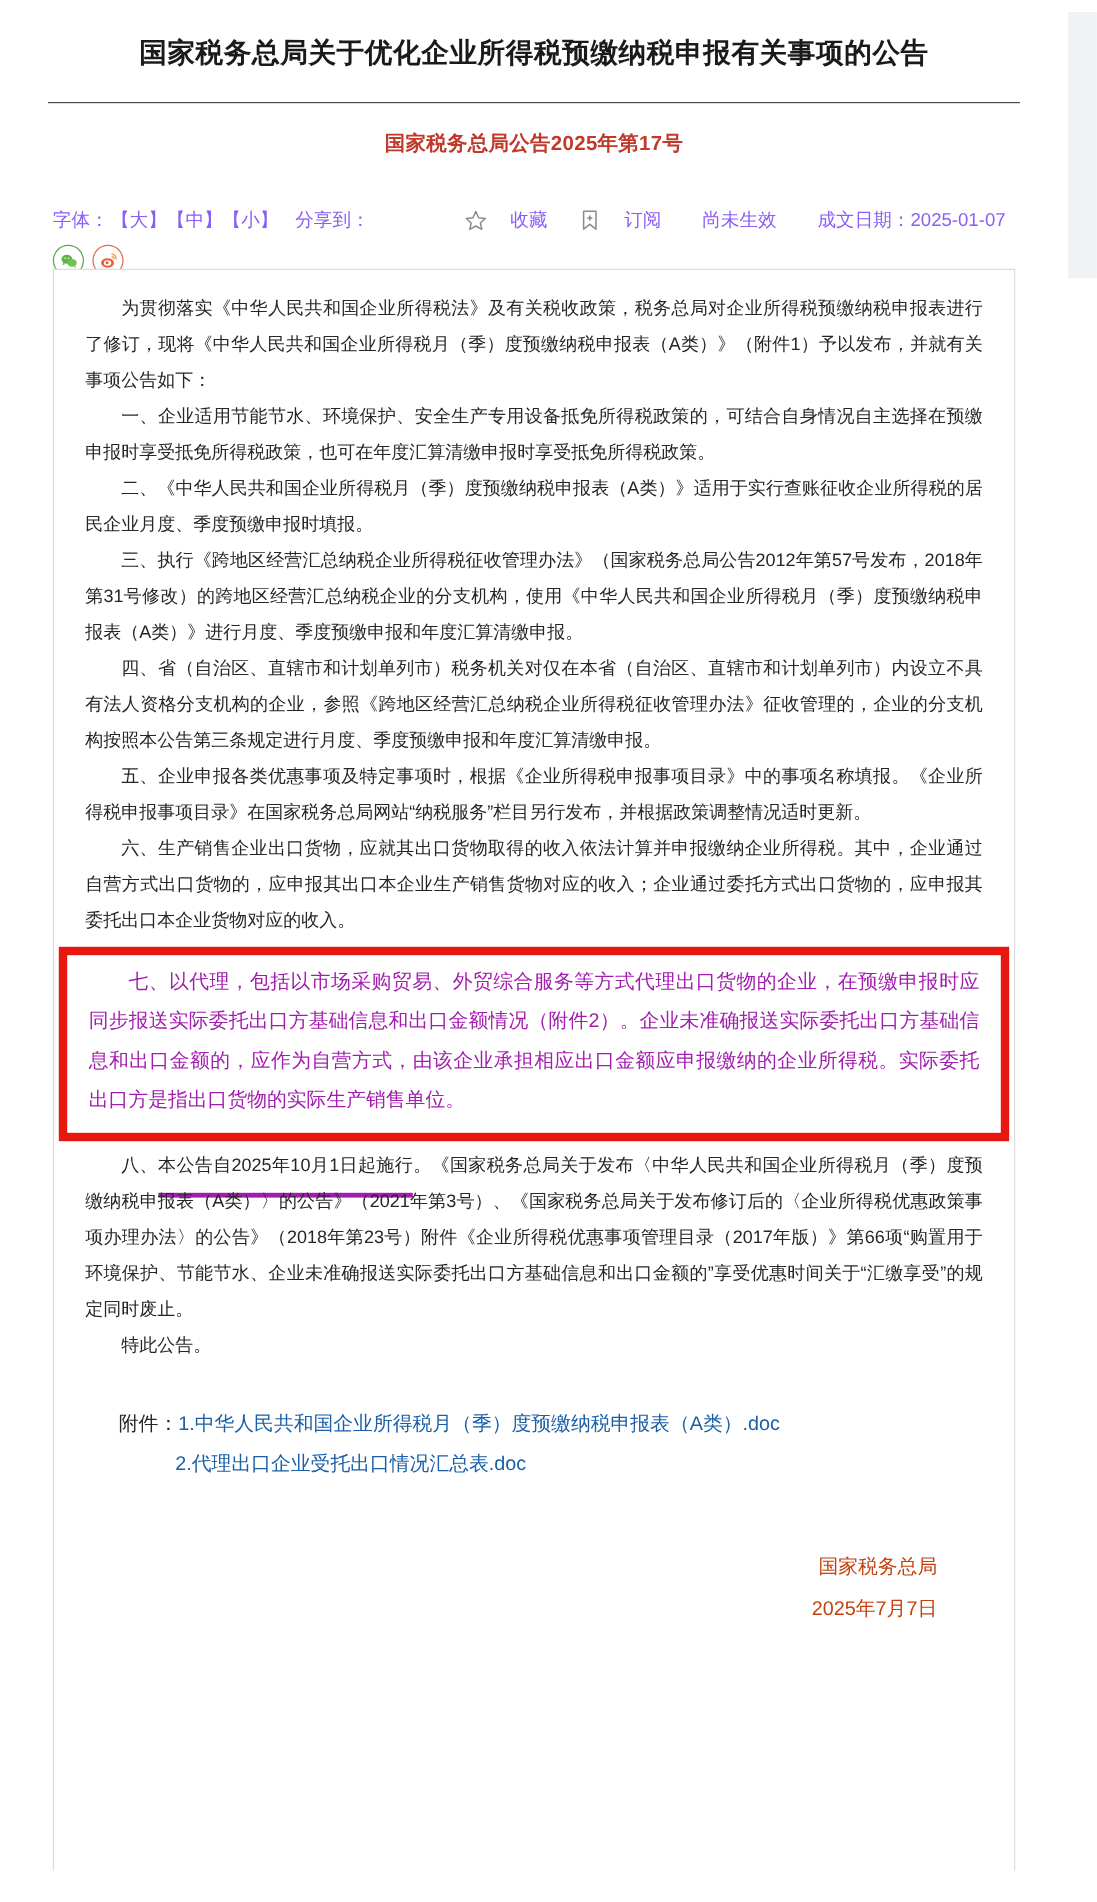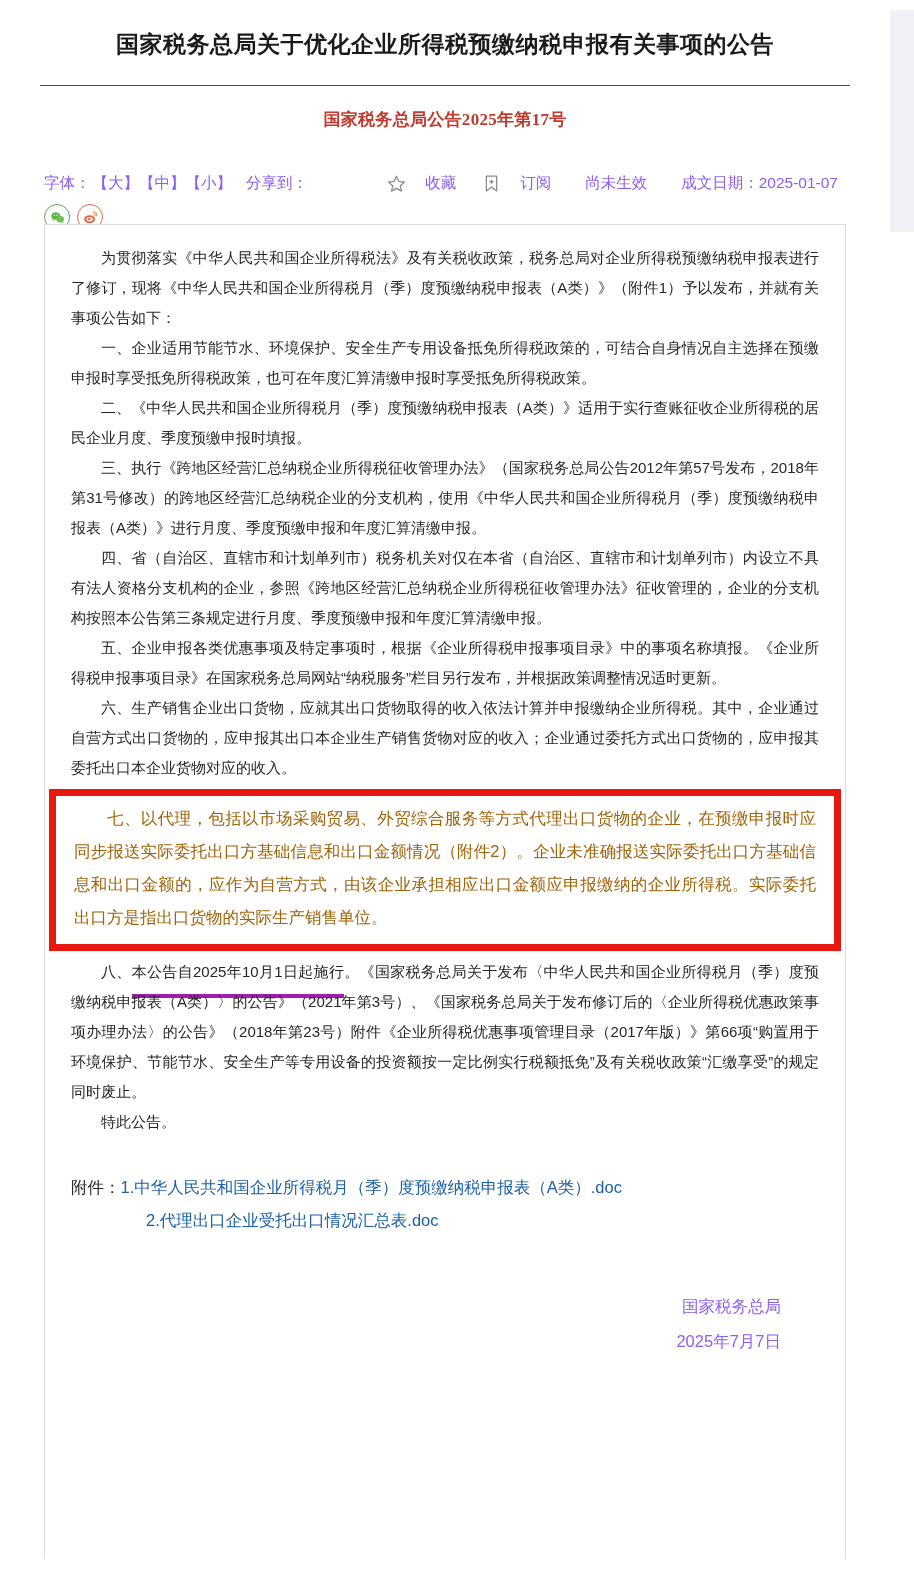--- a/index.html
+++ b/index.html
@@ -46,21 +46,20 @@
     border: 0;
     border-top: 1px solid #4a4a4a;
   }
   .doc-number {
     text-align: center;
     color: #c0392b;
     font-size: 17px;
     font-weight: bold;
     padding: 22px 0 0 0;
     letter-spacing: 0.3px;
-    font-family: Liberation Serif, serif;
   }
 
   
   .toolbar {
     display: flex;
     align-items: center;
     padding: 42px 30px 0 22px;
     font-size: 15.5px;
     color: #8b5cf6;
     white-space: nowrap;
@@ -128,54 +127,54 @@
   .clause-highlight {
     border: 7px solid #e8170f;
     margin: 6px 4px 6px 4px;
     padding: 6px 18px 10px 18px;
   }
   .clause-highlight p {
     margin: 0;
     text-indent: 2em;
     font-size: 16.5px;
     line-height: 2.0;
-    color: #a16207;
+    color: #a21caf;
     text-align: justify;
     text-justify: inter-ideograph;
   }
 
   .red-underline {
     border-bottom: 4px solid #a21caf;
     padding-bottom: 14px;
   }
 
   
   .attachments {
     padding: 34px 26px 0 26px;
     font-size: 16.5px;
     line-height: 2.0;
     color: #262626;
   }
   .att-line { display: block; white-space: nowrap; }
-  .att-line .label { color: #262626; }
+  .att-line .label { color: #262626; margin-left: 28px; }
   .att-line.second { padding-left: 4.55em; }
   .att-link {
     color: #1a5fa8;
     text-decoration: none;
     cursor: pointer;
   }
   .att-num { color: #1a5fa8; }
 
   
   .signature {
     padding: 52px 64px 0 0;
     text-align: right;
     font-size: 16.5px;
     line-height: 2.1;
-    color: #8b5cf6;
+    color: #c2410c;
   }
   .signature div { white-space: nowrap; }
 </style>
 </head>
 <body>
 
 <div class="right-gutter"></div>
 
 <div class="page">
 
@@ -250,21 +249,21 @@
       <p>四、省（自治区、直辖市和计划单列市）税务机关对仅在本省（自治区、直辖市和计划单列市）内设立不具有法人资格分支机构的企业，参照《跨地区经营汇总纳税企业所得税征收管理办法》征收管理的，企业的分支机构按照本公告第三条规定进行月度、季度预缴申报和年度汇算清缴申报。</p>
       <p>五、企业申报各类优惠事项及特定事项时，根据《企业所得税申报事项目录》中的事项名称填报。《企业所得税申报事项目录》在国家税务总局网站“纳税服务”栏目另行发布，并根据政策调整情况适时更新。</p>
       <p>六、生产销售企业出口货物，应就其出口货物取得的收入依法计算并申报缴纳企业所得税。其中，企业通过自营方式出口货物的，应申报其出口本企业生产销售货物对应的收入；企业通过委托方式出口货物的，应申报其委托出口本企业货物对应的收入。</p>
     </div>
 
     <div class="clause-highlight">
       <p>七、以代理，包括以市场采购贸易、外贸综合服务等方式代理出口货物的企业，在预缴申报时应同步报送实际委托出口方基础信息和出口金额情况（附件2）。企业未准确报送实际委托出口方基础信息和出口金额的，应作为自营方式，由该企业承担相应出口金额应申报缴纳的企业所得税。实际委托出口方是指出口货物的实际生产销售单位。</p>
     </div>
 
     <div class="body-text">
-      <p><span>八、</span><span class="red-underline">本公告自2025年10月1日起施行</span><span>。《国家税务总局关于发布〈中华人民共和国企业所得税月（季）度预缴纳税申报表（A类）〉的公告》（2021年第3号）、《国家税务总局关于发布修订后的〈企业所得税优惠政策事项办理办法〉的公告》（2018年第23号）附件《企业所得税优惠事项管理目录（2017年版）》第66项“购置用于环境保护、节能节水、安全生产等专用设备的投资额按一定比例实行税额抵免”及有关税收政策“汇缴享受”的规定同时废止。</span></p>
+      <p><span>八、</span><span class="red-underline">本公告自2025年10月1日起施行</span><span>。《国家税务总局关于发布〈中华人民共和国企业所得税月（季）度预缴纳税申报表（A类）〉的公告》（2021年第3号）、《国家税务总局关于发布修订后的〈企业所得税优惠政策事项办理办法〉的公告》（2018年第23号）附件《企业所得税优惠事项管理目录（2017年版）》第66项“购置用于环境保护、节能节水、企业未准确报送实际委托出口方基础信息和出口金额的”享受优惠时间关于“汇缴享受”的规定同时废止。</span></p>
       <p>特此公告。</p>
     </div>
 
     <div class="attachments">
       <span class="att-line"><span class="label">附件：</span><span class="att-num">1.</span><a class="att-link">中华人民共和国企业所得税月（季）度预缴纳税申报表（A类）.doc</a></span>
       <span class="att-line second"><span class="att-num">2.</span><a class="att-link">代理出口企业受托出口情况汇总表.doc</a></span>
     </div>
 
     <div class="signature">
       <div>国家税务总局</div>

